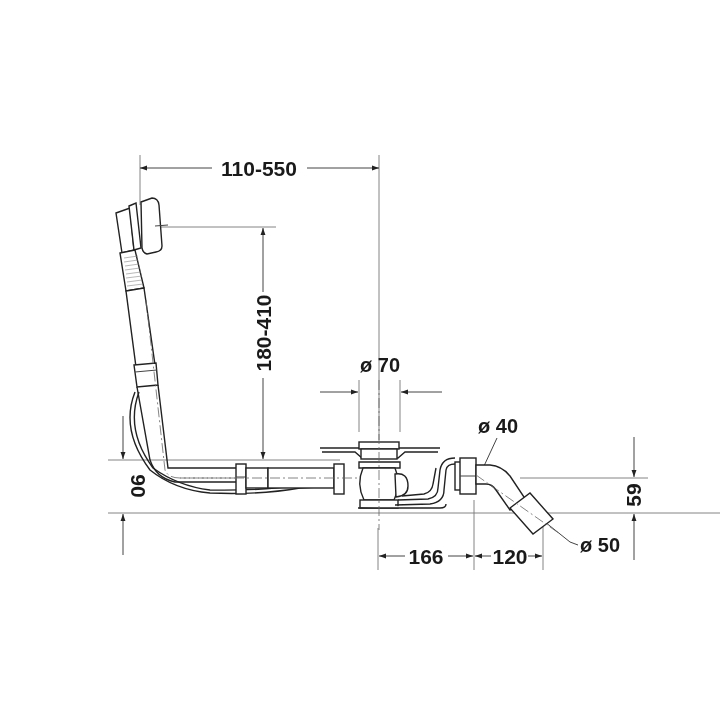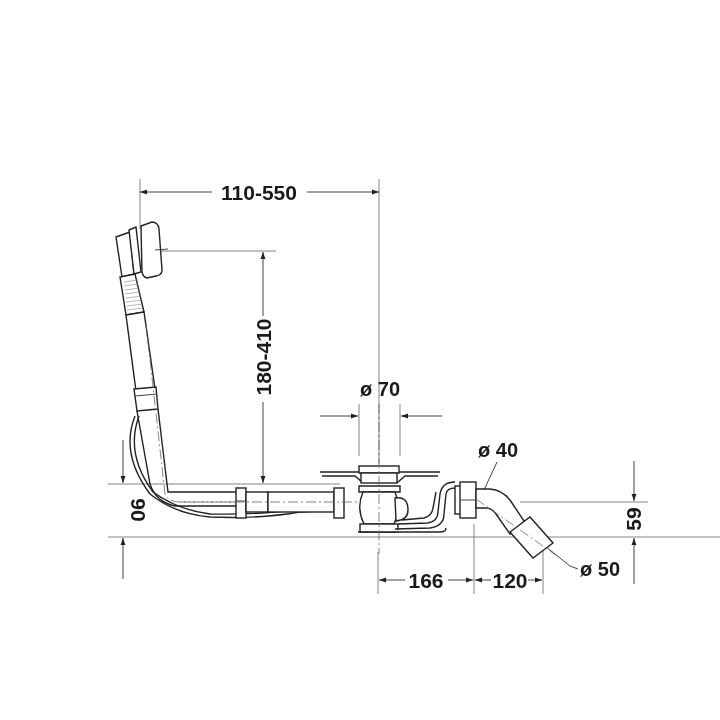--- a/index.html
+++ b/index.html
@@ -1,16 +1,16 @@
 <!DOCTYPE html>
 <html><head>
 <meta charset="utf-8">
 <style>
   html, body { margin: 0; padding: 0; background: #ffffff; }
-  #canvas { position: relative; width: 720px; height: 596px; background: #ffffff; overflow: hidden; margin-top: 24px; }
+  #canvas { position: relative; width: 720px; height: 596px; background: #ffffff; overflow: hidden; }
   svg { position: absolute; left: 0; top: 0; }
   .dim-label { font-family: "Liberation Sans", sans-serif; font-weight: bold; fill: #1a1a1a; }
   .thin { stroke: #444; stroke-width: 1; fill: none; }
   .ext { stroke: #777; stroke-width: 0.9; fill: none; }
   .part { stroke: #222; stroke-width: 1.4; fill: #ffffff; }
   .part-nf { stroke: #222; stroke-width: 1.4; fill: none; }
   .center { stroke: #666; stroke-width: 0.8; fill: none; stroke-dasharray: 10 3 2 3; }
 </style>
 </head>
 <body>

